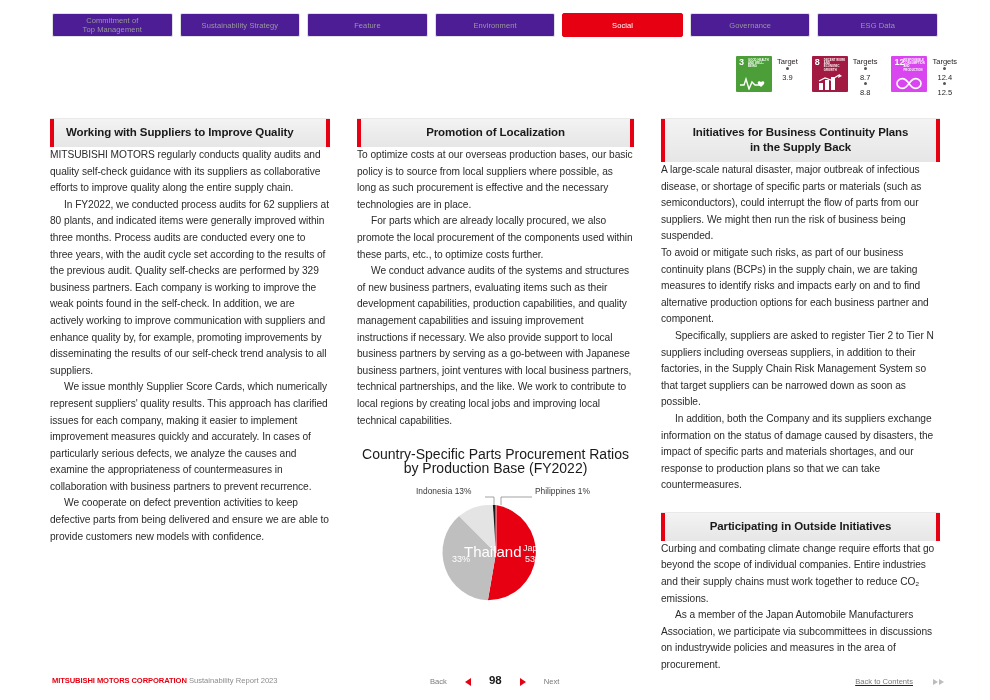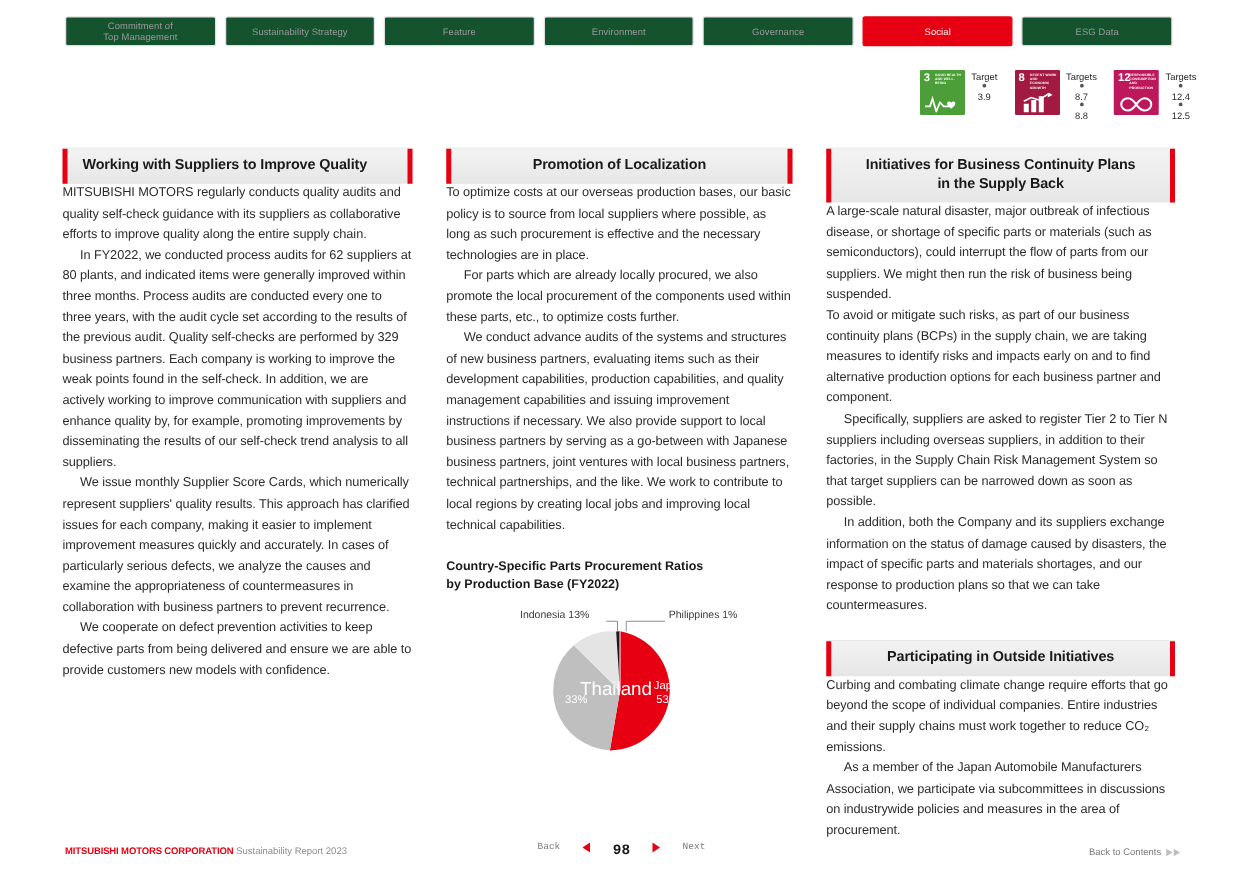--- a/index.html
+++ b/index.html
@@ -13,21 +13,21 @@
   .page { position: relative; width: 990px; height: 700px; }
 
   
   .navbar {
     position: absolute; top: 13px; left: 52px;
     width: 886px; height: 24px;
     display: flex; gap: 7px;
   }
   .nav-tab {
     flex: 1 1 0;
-    background: #14532d;
+    background: #4c1d95;
     border: 1px solid #e0e0e0;
     border-radius: 2px;
     display: flex; flex-direction: column;
     align-items: center; justify-content: center;
     font-size: 7.5px; line-height: 9px;
     color: #9a9a9a;
     letter-spacing: .1px;
     text-align: center;
     cursor: pointer;
     user-select: none;
@@ -101,44 +101,45 @@
     line-height: 16.6px;
     color: #2b2b2b;
     text-align: left;
     letter-spacing: -.05px;
   }
   .body-text p.ind { text-indent: 14px; }
 
   
   .chart-block { margin-top: 18px; }
   .chart-title {
-    font-size: 10px; font-weight: bold; line-height: 14px; color: #1a1a1a;
+    font-size: 14px; font-weight: normal; line-height: 14px; color: #1a1a1a;
     margin-bottom: 8px;
+    text-align: center;
   }
   .chart-wrap { position: relative; width: 277px; height: 130px; }
   .lbl {
     position: absolute; font-size: 8.4px; color: #3a3a3a; white-space: nowrap;
   }
   .lbl-indonesia { left: 48px; top: 3px; padding-left: 11px; }
   .lbl-philippines { left: 178px; top: 3px; }
 
   
   .footer { position: absolute; left: 0; top: 674px; width: 990px; height: 20px; }
   .f-left { position: absolute; left: 52px; top: 2px; font-size: 7.6px; line-height: 10px; }
   .f-left .brand { color: #e60012; font-weight: bold; letter-spacing: -.1px; }
   .f-left .sub { color: #8c8c8c; }
   .f-center {
     position: absolute; left: 430px; top: 0;
-    display: flex; align-items: flex-start; gap: 18px; font-family: Liberation Mono, monospace;
+    display: flex; align-items: flex-end; gap: 18px;
   }
   .f-center .lnk { font-size: 7.6px; color: #7a7a7a; cursor: pointer; }
   .f-center .pg { font-size: 11.5px; font-weight: bold; color: #1a1a1a; }
   .tri-l { width: 0; height: 0; border-top: 4px solid transparent; border-bottom: 4px solid transparent; border-right: 6px solid #e60012; }
   .tri-r { width: 0; height: 0; border-top: 4px solid transparent; border-bottom: 4px solid transparent; border-left: 6px solid #e60012; }
-  .f-right { position: absolute; right: 46px; top: 3px; display: flex; align-items: center; gap: 4px; }
+  .f-right { position: absolute; right: 46px; top: 3px; display: flex; align-items: center; gap: 20px; text-decoration: underline; }
   .f-right .lnk { font-size: 7.6px; color: #7a7a7a; cursor: pointer; }
   .chev { display: flex; gap: 1px; }
   .chev i { width: 0; height: 0; border-top: 3.5px solid transparent; border-bottom: 3.5px solid transparent; border-left: 5px solid #bdbdbd; display: block; }
 </style>
 </head>
 <body>
 
 <div class="page">
 
   <div class="navbar">
@@ -148,25 +149,25 @@
     </div>
     <div class="nav-tab">
       <span class="l1">Sustainability Strategy</span>
     </div>
     <div class="nav-tab">
       <span class="l1">Feature</span>
     </div>
     <div class="nav-tab">
       <span class="l1">Environment</span>
     </div>
-    <div class="nav-tab">
-      <span class="l1">Governance</span>
-    </div>
     <div class="nav-tab active">
       <span class="l1">Social</span>
+    </div>
+    <div class="nav-tab">
+      <span class="l1">Governance</span>
     </div>
     <div class="nav-tab">
       <span class="l1">ESG Data</span>
     </div>
   </div>
 
   <div class="sdg-row">
 
     <div class="sdg-item">
       <div class="sdg-icon" style="background:#4C9F38">
@@ -209,21 +210,21 @@
             <span>8.7</span>
           </div>
         <div class="t-val">
             <span class="t-dot"></span>
             <span>8.8</span>
           </div>
       </div>
     </div>
 
     <div class="sdg-item">
-      <div class="sdg-icon" style="background:#be185d">
+      <div class="sdg-icon" style="background:#d946ef">
         <span class="sdg-num">12</span>
         <span class="sdg-cap">RESPONSIBLE CONSUMPTION AND PRODUCTION</span>
         <span class="sdg-glyph">
           <svg width="28" height="13" viewBox="0 0 28 13">
             <path d="M14 6.5C11.6 3 9.8 1.6 7.3 1.6 4.4 1.6 2 3.8 2 6.5s2.4 4.9 5.3 4.9c2.5 0 4.3-1.4 6.7-4.9 2.4-3.5 4.2-4.9 6.7-4.9 2.9 0 5.3 2.2 5.3 4.9s-2.4 4.9-5.3 4.9c-2.5 0-4.3-1.4-6.7-4.9z" fill="none" stroke="#fff" stroke-width="1.6"></path>
           </svg>
         </span>
       </div>
       <div class="sdg-targets">
         <div class="t-title">Targets</div>

